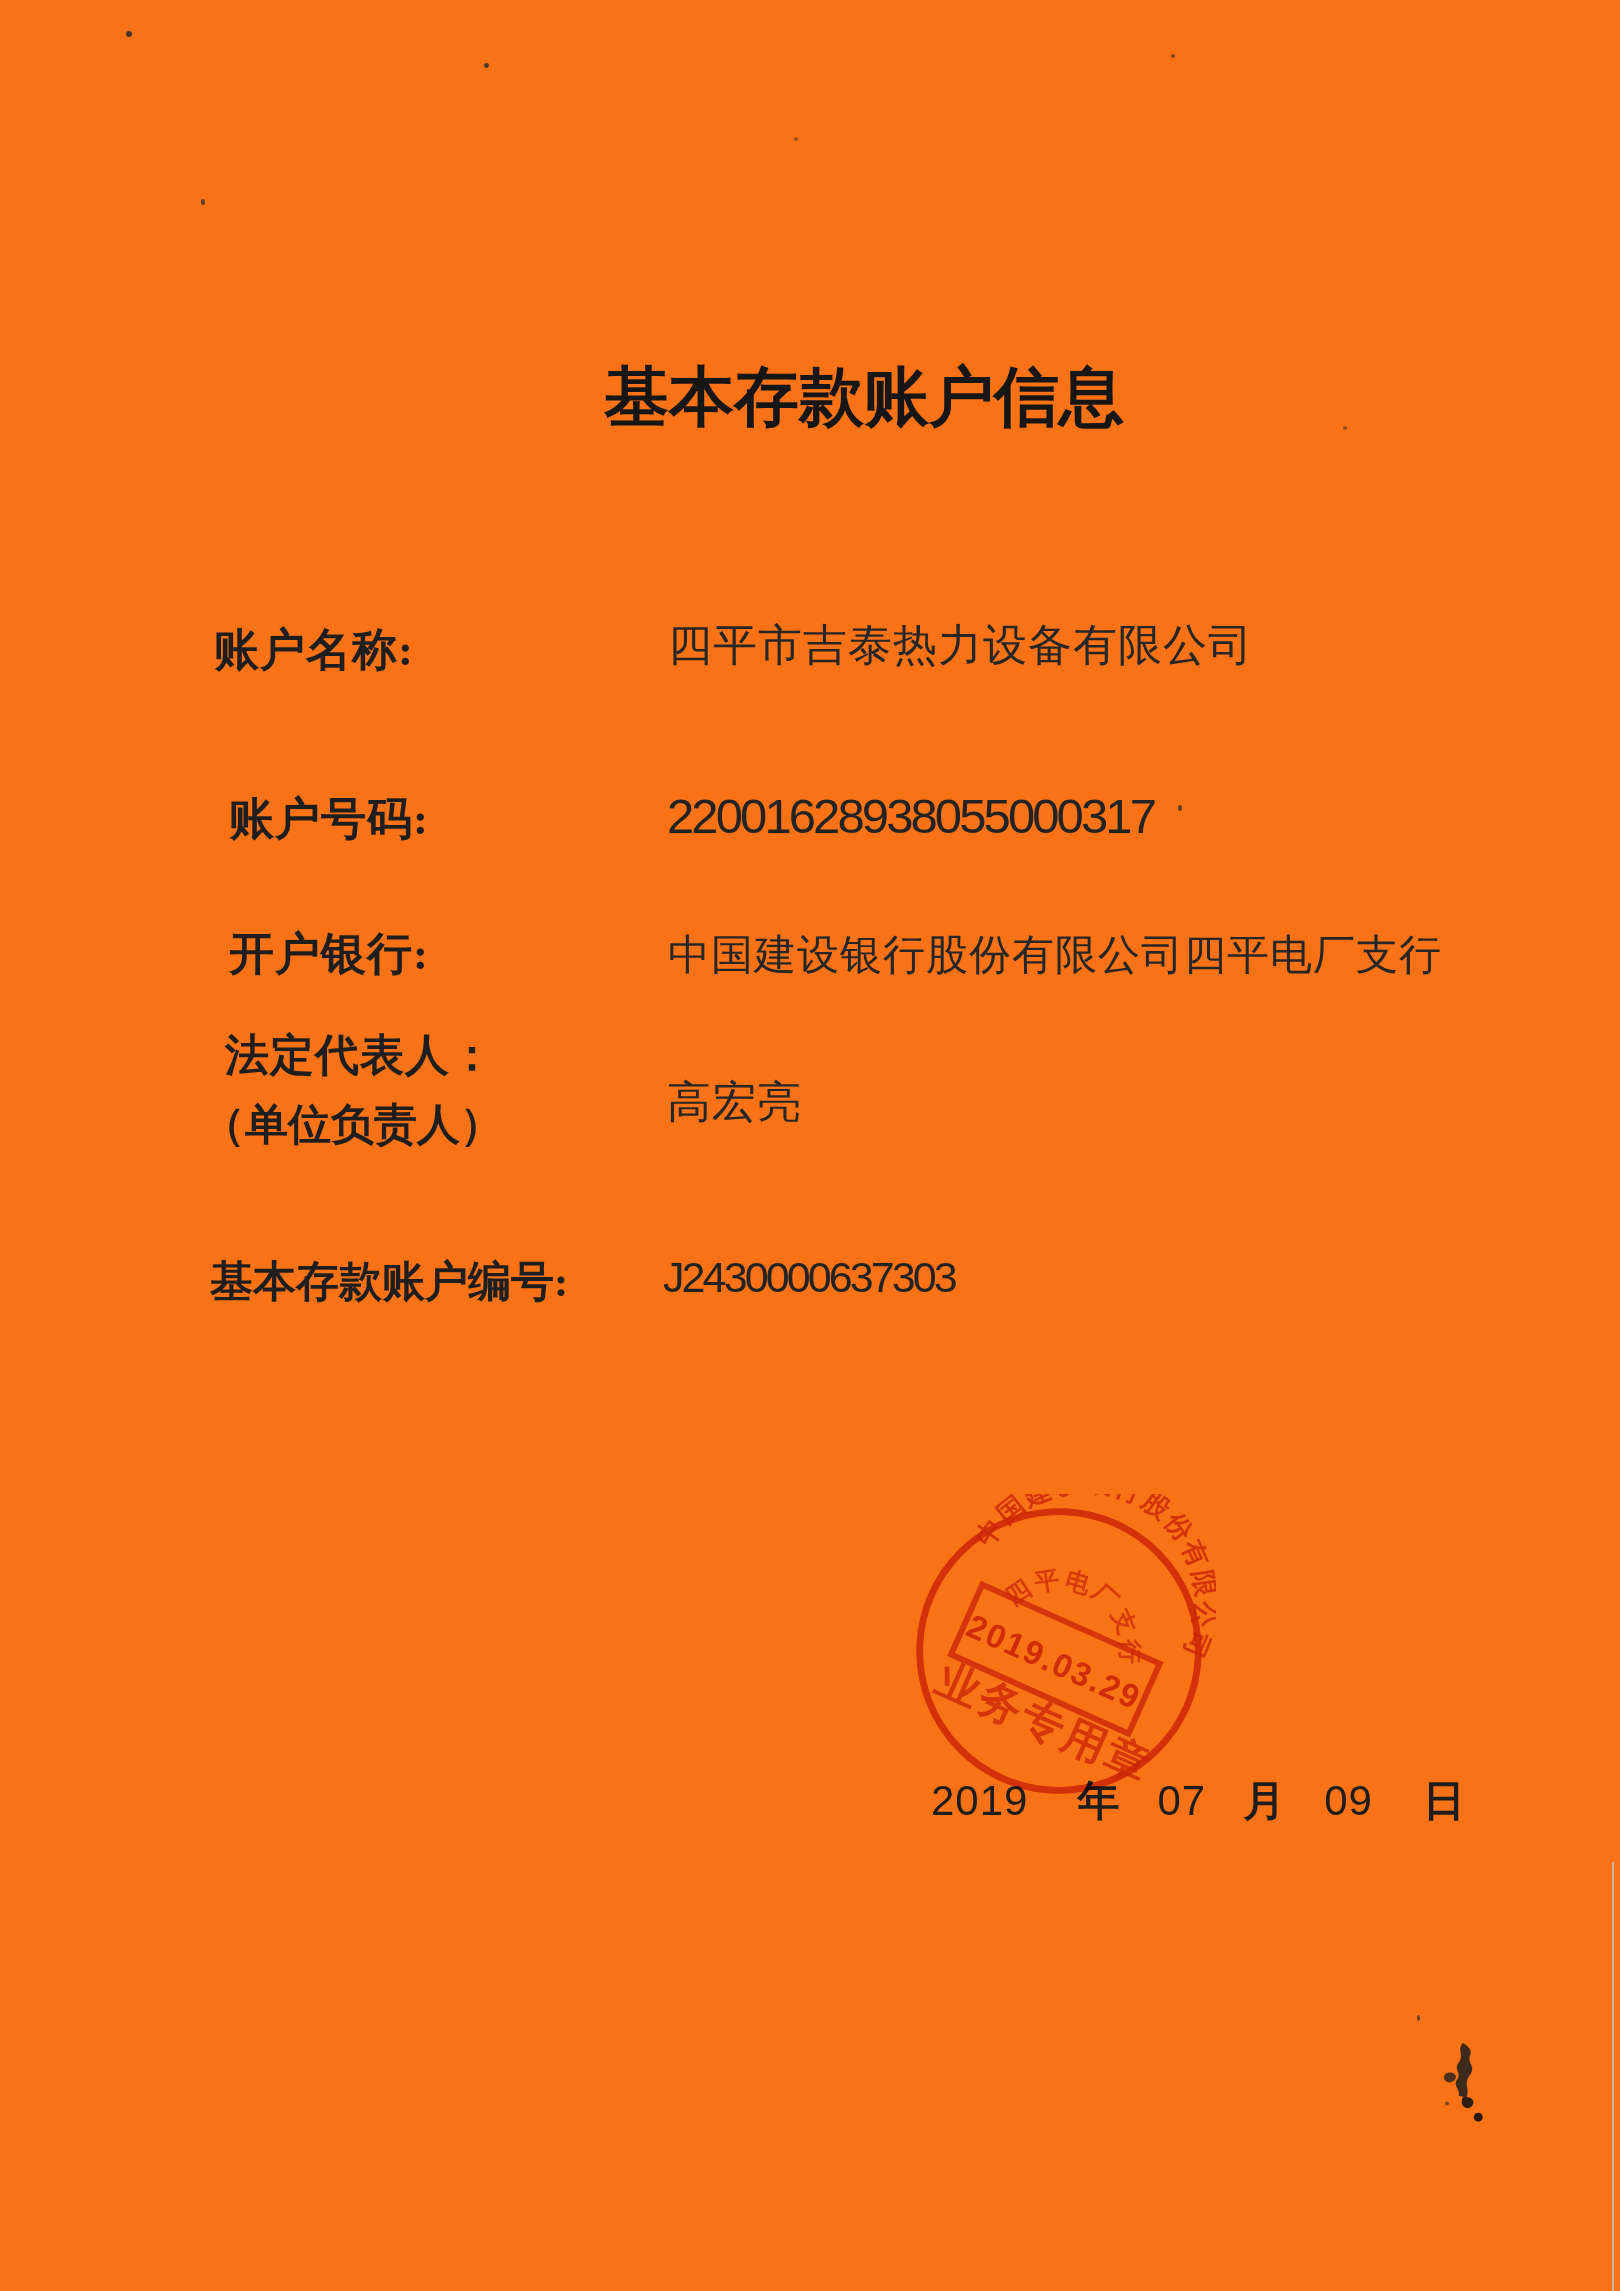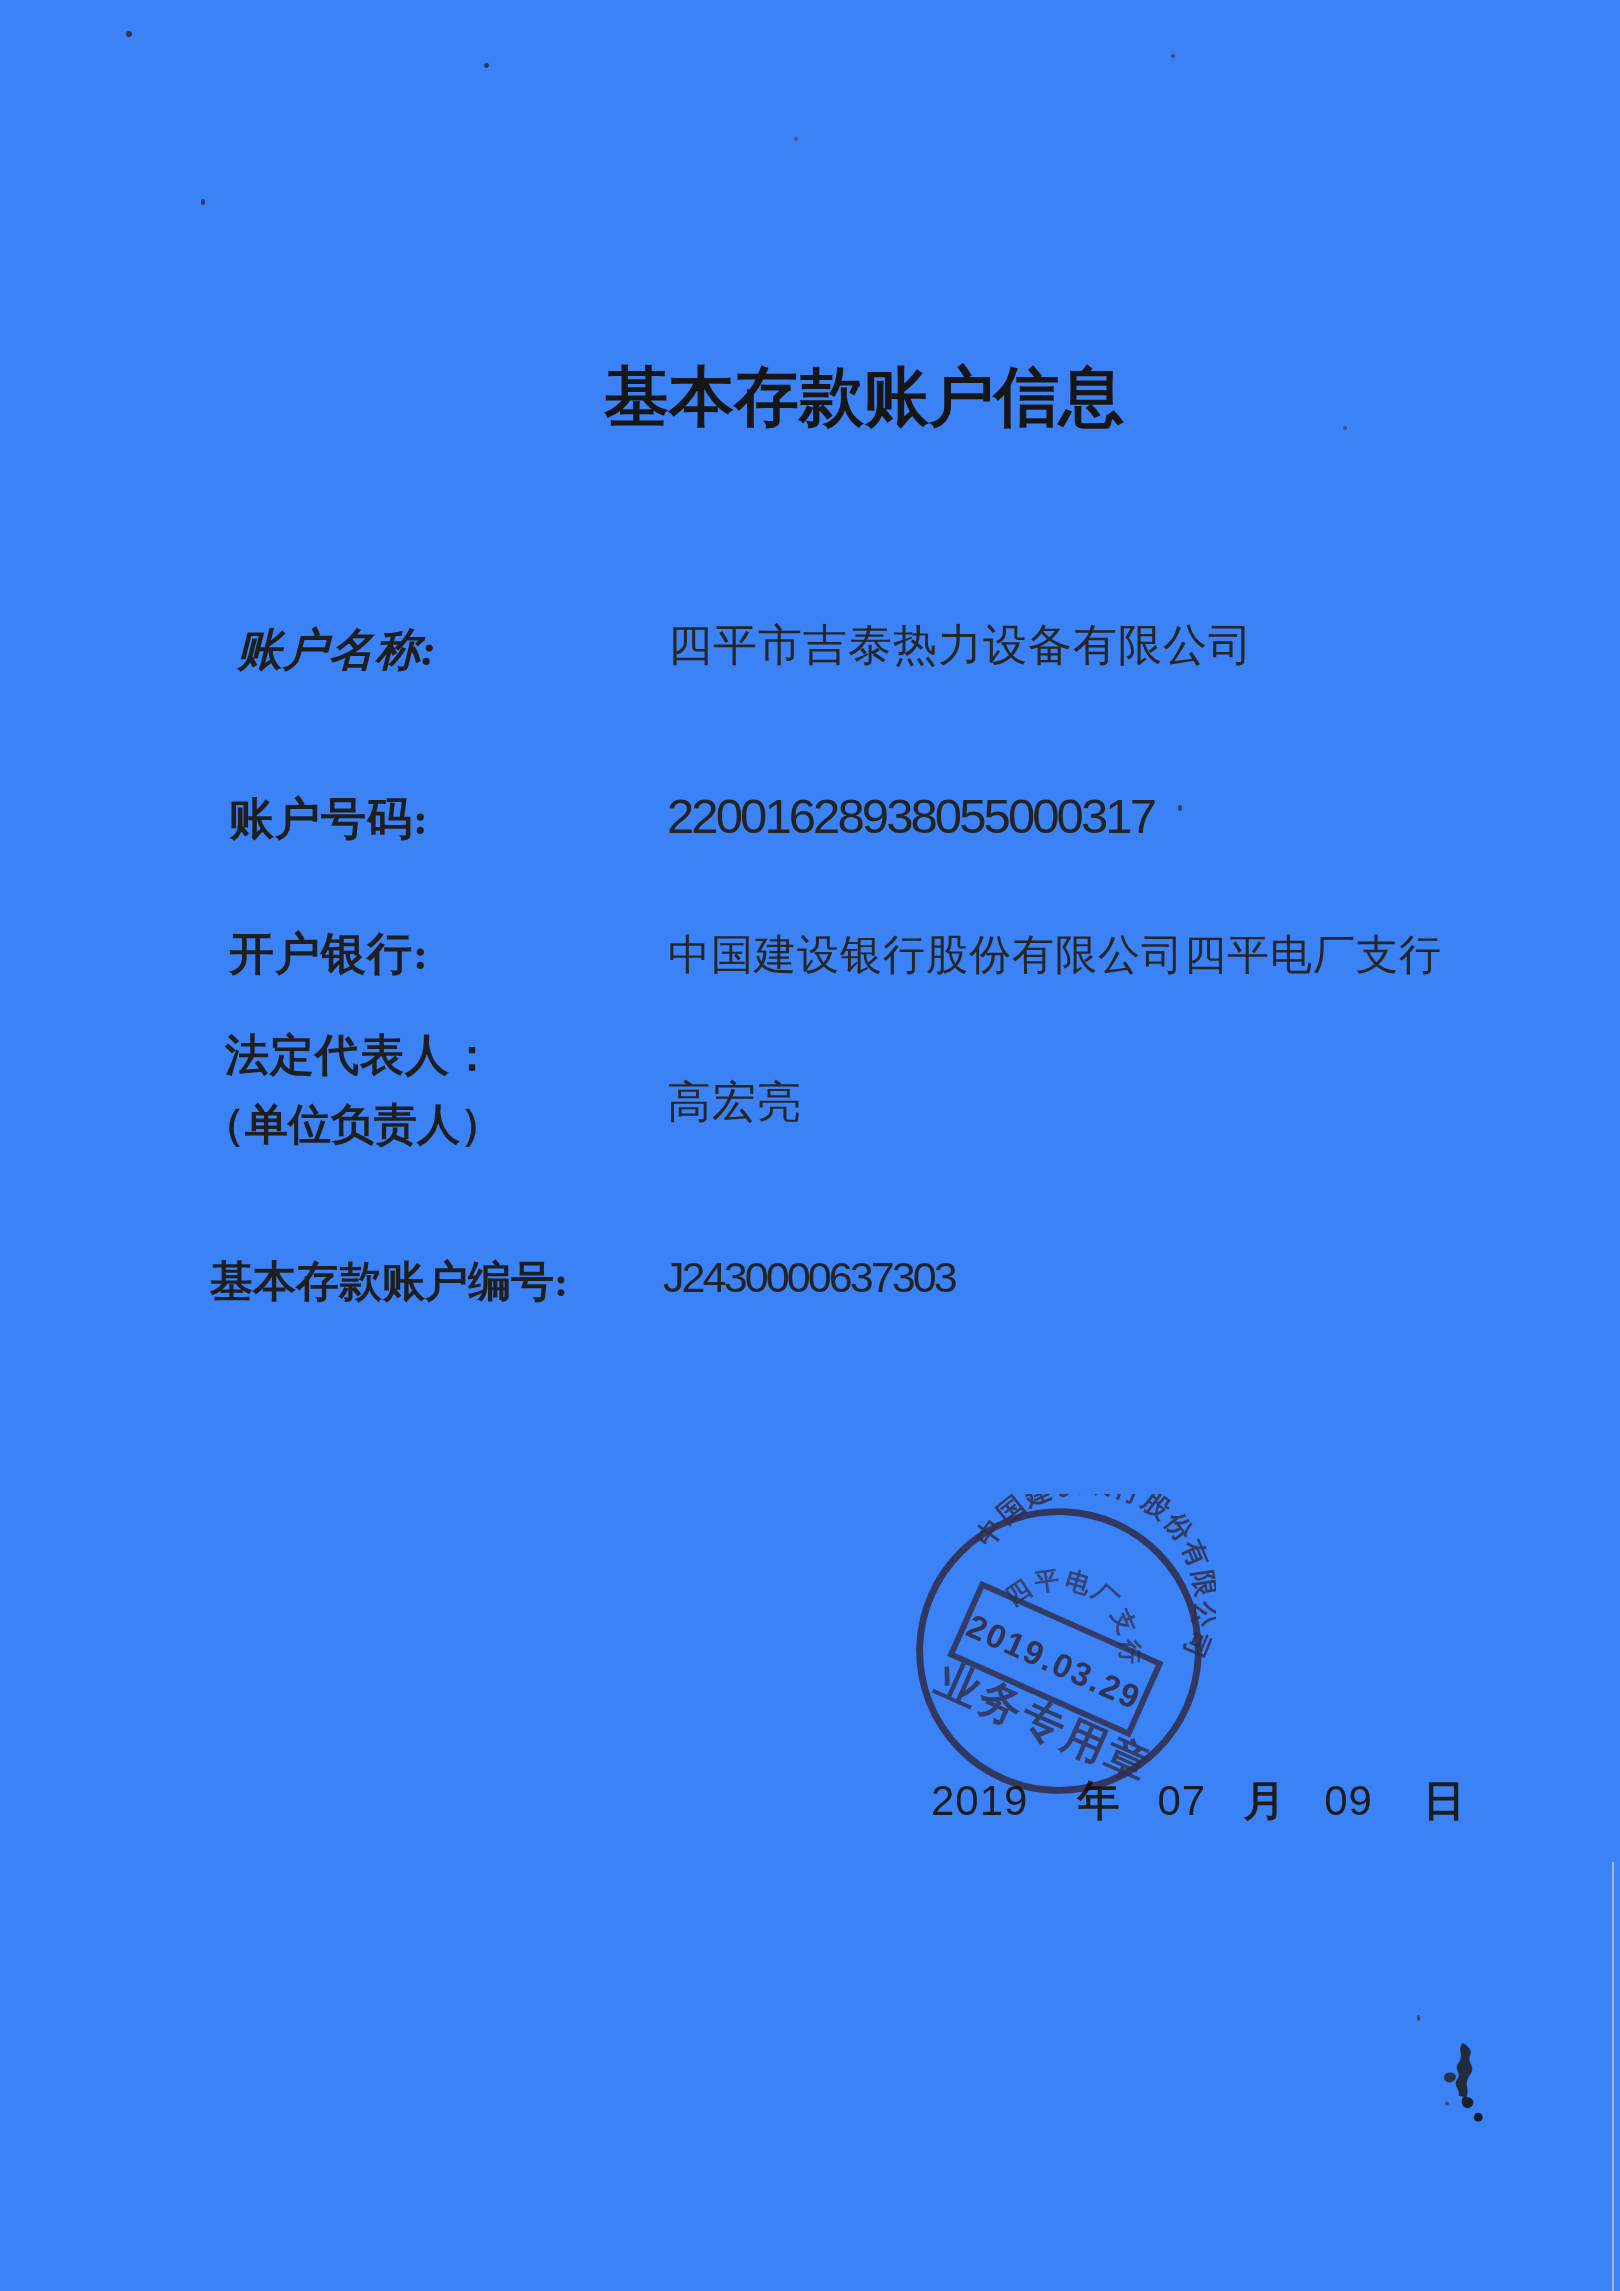--- a/index.html
+++ b/index.html
@@ -1,19 +1,19 @@
 <!DOCTYPE html>
 <html><head>
 <meta charset="utf-8">
 <style>
   html,body{margin:0;padding:0;background:#ffffff;}
   .page{
     position:relative;
     width:1620px;height:2292px;
-    background:#3b82f6;
+    background:#f97316;
     font-family:"Liberation Serif","DejaVu Serif",serif;
     color:#1b1b1b;
     overflow:hidden;
   }
   .title{
     position:absolute;left:604px;top:365px;margin:0;
     font-size:65px;font-weight:700;letter-spacing:0px;line-height:1;
     color:#161616;
   }
   .flabel{
@@ -21,21 +21,21 @@
     color:#1e1e1e;letter-spacing:1px;white-space:nowrap;
   }
   .fvalue{
     position:absolute;font-size:44px;font-weight:400;line-height:1.15;
     color:#262626;letter-spacing:1px;white-space:nowrap;
   }
   .num{
     font-family:"Liberation Sans","DejaVu Sans",sans-serif;
     font-size:49px;letter-spacing:-2.9px;font-weight:400;color:#232323;
   }
-  .l1{left:237px;top:625px;font-style:italic;}
+  .l1{left:214px;top:625px;}
   .v1{left:668px;top:621px;}
   .l2{left:229px;top:794px;}
   .v2{left:667px;top:788px;text-align:center;}
   .l3{left:229px;top:929px;text-align:center;}
   .v3{left:668px;top:931px;font-size:42px;}
   .l4a{left:225px;top:1031px;font-size:44px;}
   .l4b{left:202px;top:1100px;font-size:43px;letter-spacing:0;}
   .v4{left:667px;top:1078px;}
   .l5{left:210px;top:1257px;font-size:43px;letter-spacing:0;}
   .v5{left:663px;top:1253px;font-size:43px;}

